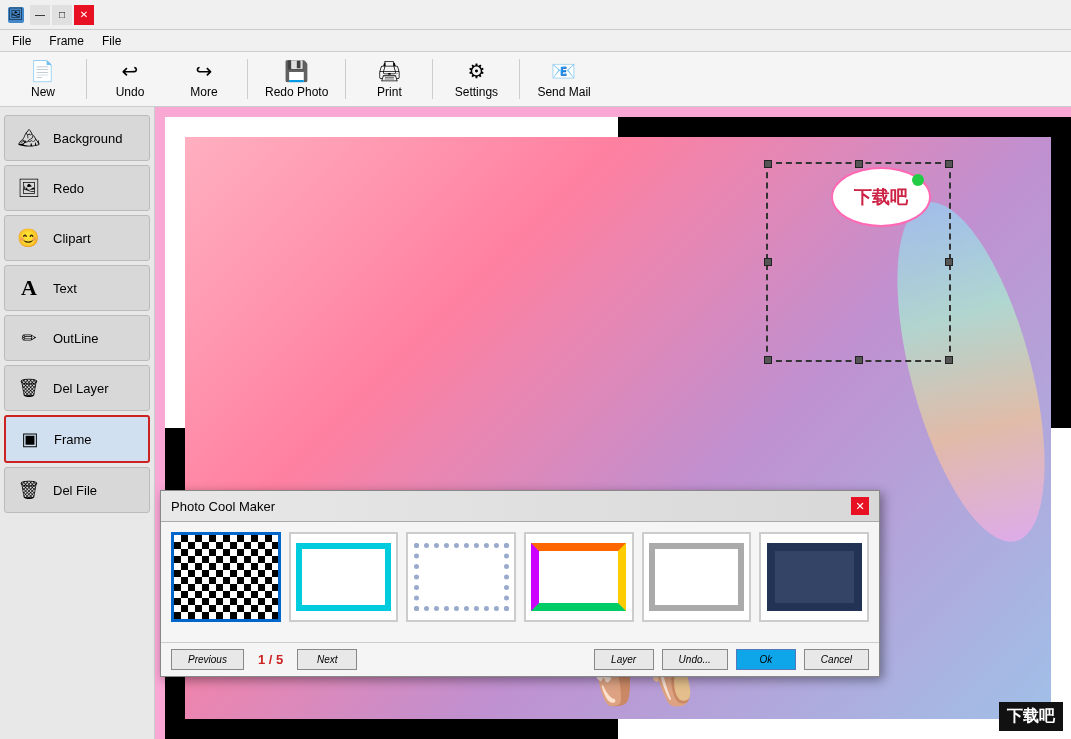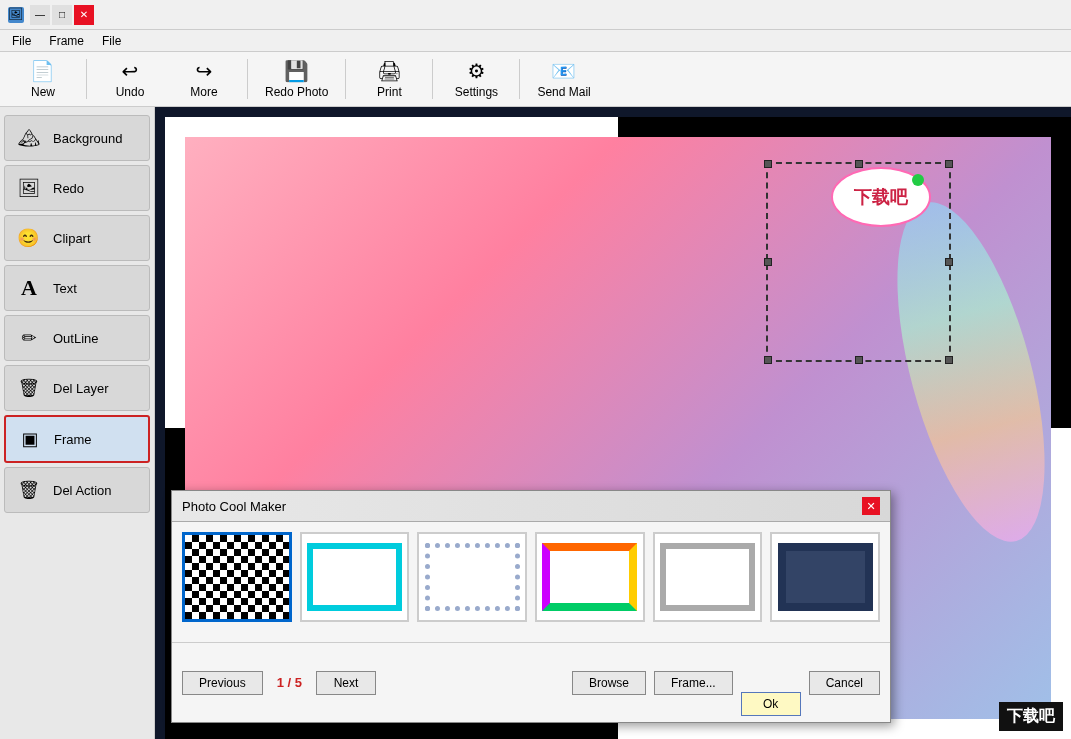--- a/index.html
+++ b/index.html
@@ -95,21 +95,21 @@
       cursor: pointer;
       font-size: 13px;
       min-height: 44px;
     }
     .sidebar-btn.selected { border: 2px solid #cc2222; background: #d0e0f0; }
     .sidebar-icon { width: 32px; height: 32px; border-radius: 2px; display: flex; align-items: center; justify-content: center; font-size: 18px; }
 
     
     #canvas-area {
       flex: 1;
-      background: #0f172a;
+      background: #f9a8d4;
       position: relative;
       overflow: hidden;
     }
     
     .canvas-frame {
       position: absolute;
       top: 10px; left: 10px; right: 0px; bottom: 0px;
       border: 20px solid transparent;
       border-image: repeating-conic-gradient(#000 0% 25%, #fff 0% 50%) 20/20px;
       pointer-events: none;
@@ -188,21 +188,21 @@
     .sel-handle.tr { top: -4px; right: -4px; }
     .sel-handle.tl { top: -4px; left: -4px; }
     .sel-handle.bm { bottom: -4px; left: calc(50% - 4px); }
     .sel-handle.tm { top: -4px; left: calc(50% - 4px); }
     .sel-handle.ml { top: calc(50% - 4px); left: -4px; }
     .sel-handle.mr { top: calc(50% - 4px); right: -4px; }
 
     
     #dialog-overlay {
       position: fixed;
-      top: 0; left: 11px; width: 994px; height: 739px;
+      top: 0; left: 0; width: 994px; height: 739px;
       z-index: 100;
       display: flex;
       align-items: center;
       justify-content: center;
       padding-left: 24px;
     }
     #dialog {
       position: absolute;
       top: 490px;
       left: 160px;
@@ -298,24 +298,25 @@
       align-items: center;
       gap: 8px;
       padding: 6px 10px;
       border-top: 1px solid #ccc;
     }
     .dialog-btn {
       padding: 4px 16px;
       border: 1px solid #888;
       background: #e8e8e8;
       cursor: pointer;
-      font-size: 12px;
+      font-size: 10px;
       min-width: 60px;
-    }
-    .dialog-btn.primary { background: #fef9c3; border-color: #5577bb; margin-top: 43px; }
+      font-style: italic;
+    }
+    .dialog-btn.primary { background: #0ea5e9; border-color: #5577bb; }
     .page-info {
       font-size: 13px;
       color: #cc2222;
       font-weight: bold;
       margin: 0 6px;
     }
 
     
     .watermark {
       position: absolute;
@@ -409,21 +410,21 @@
     <button class="sidebar-btn">
       <span class="sidebar-icon">🗑</span>
       <span>Del Layer</span>
     </button>
     <button class="sidebar-btn selected">
       <span class="sidebar-icon">▣</span>
       <span>Frame</span>
     </button>
     <button class="sidebar-btn">
       <span class="sidebar-icon">🗑</span>
-      <span>Del Action</span>
+      <span>Del File</span>
     </button>
   </div>
 
   <div id="canvas-area">
 
     <div class="canvas-frame"></div>
 
     <div class="canvas-content">
 
       <div class="snowman">⛄</div>
@@ -498,19 +499,19 @@
         <div class="frame-item">
           <div class="frame-dark"></div>
         </div>
       </div>
     </div>
     <div class="dialog-footer">
       <button class="dialog-btn">Previous</button>
       <span class="page-info">1 / 5</span>
       <button class="dialog-btn">Next</button>
       <span style="flex:1"></span>
-      <button class="dialog-btn">Browse</button>
-      <button class="dialog-btn">Frame...</button>
+      <button class="dialog-btn">Layer</button>
+      <button class="dialog-btn">Undo...</button>
       <button class="dialog-btn primary">Ok</button>
       <button class="dialog-btn">Cancel</button>
     </div>
   </div>
 </div>
 
 </body></html>

